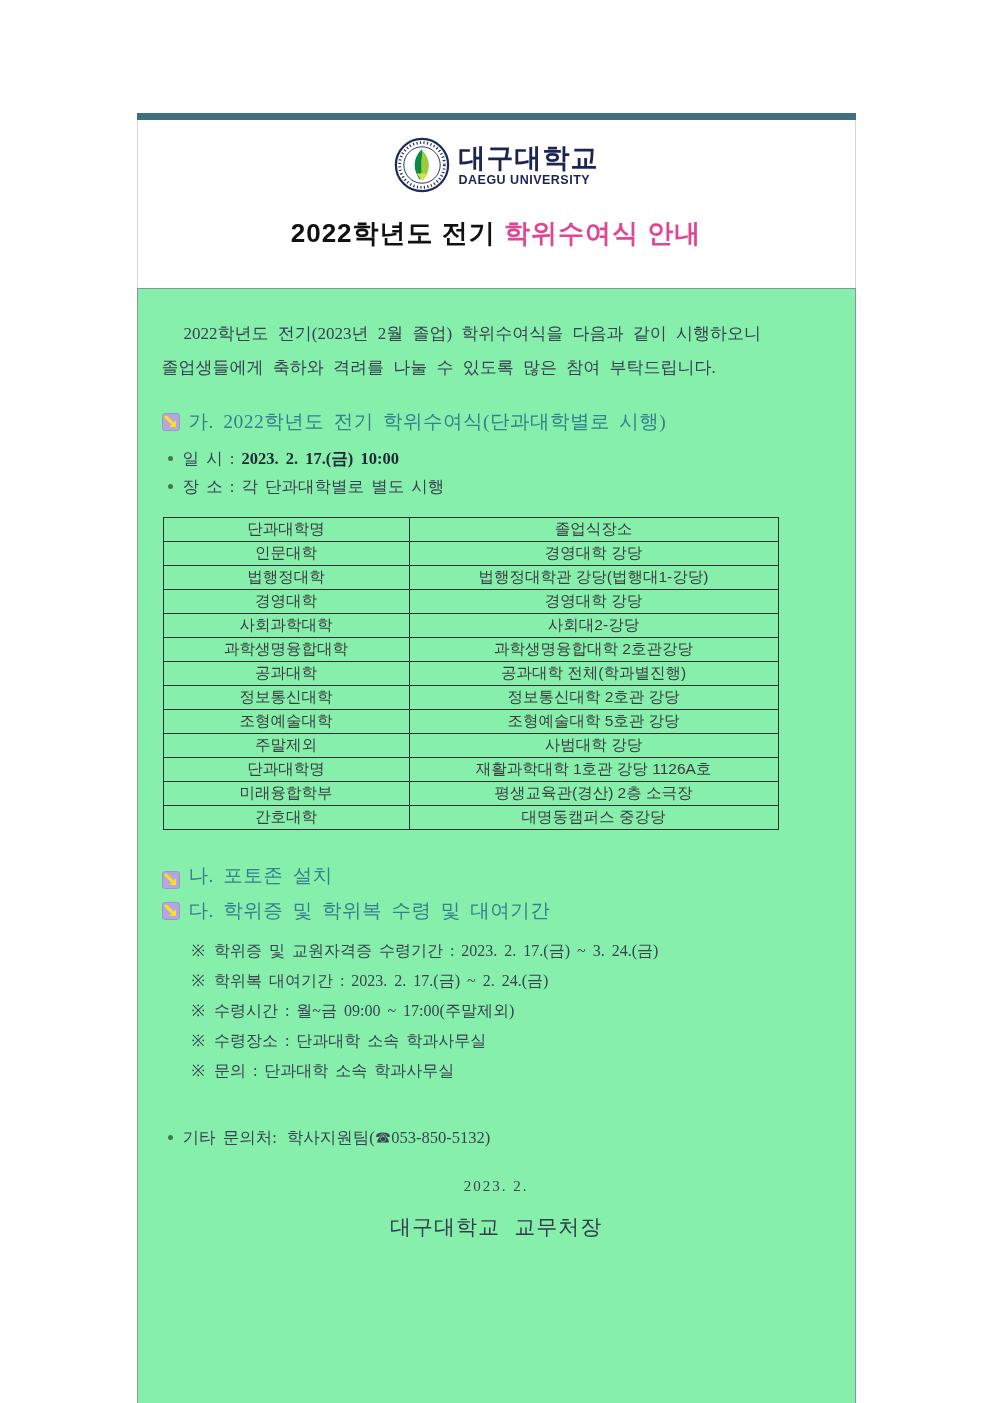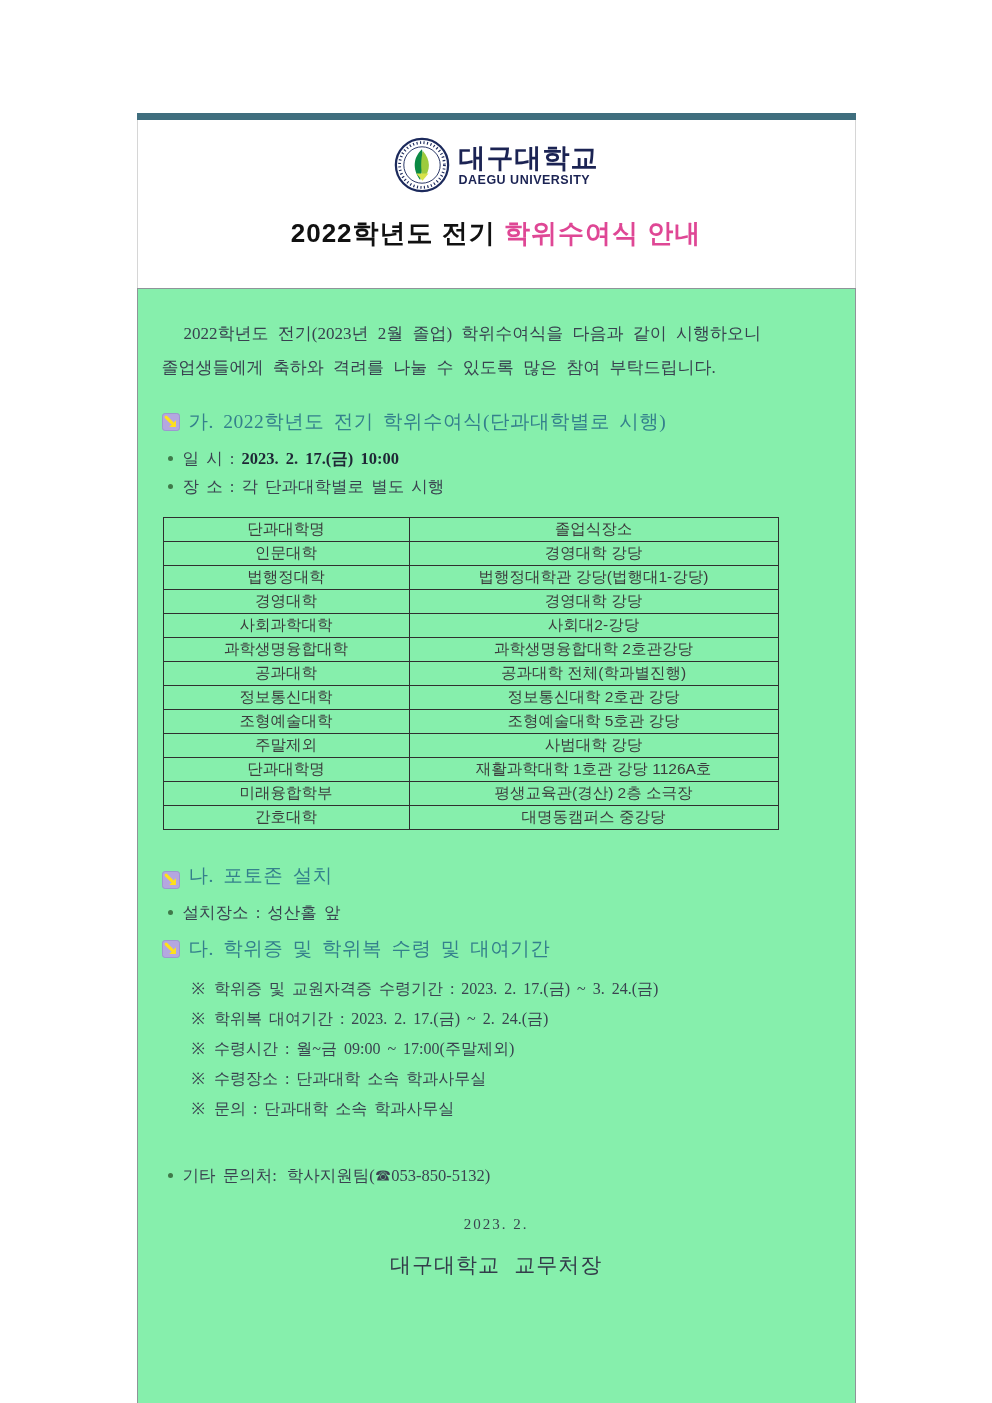--- a/index.html
+++ b/index.html
@@ -182,21 +182,20 @@
 
     <div class="sec-heading h-na">
       <svg class="arrow-ico" width="18" height="18" viewBox="0 0 20 20">
         <rect x="0.5" y="0.5" width="19" height="19" rx="3" fill="#b4a7e0" stroke="#9c8fd0"></rect>
         <path d="M4.5 4.5 L11 11" stroke="#ffe11a" stroke-width="3.4" stroke-linecap="round"></path>
         <path d="M15.5 15.5 L15.5 8 L8 15.5 Z" fill="#ffe11a"></path>
       </svg>
       <span>나. 포토존 설치</span>
     </div>
 
-    <div class="bullet-item bi-1"><span class="dot"></span><span>설치장소 : </span><span class="sp"></span><span>성산홀 앞</span></div>
 
     <div class="sec-heading h-da">
       <svg class="arrow-ico" width="18" height="18" viewBox="0 0 20 20">
         <rect x="0.5" y="0.5" width="19" height="19" rx="3" fill="#b4a7e0" stroke="#9c8fd0"></rect>
         <path d="M4.5 4.5 L11 11" stroke="#ffe11a" stroke-width="3.4" stroke-linecap="round"></path>
         <path d="M15.5 15.5 L15.5 8 L8 15.5 Z" fill="#ffe11a"></path>
       </svg>
       <span>다. 학위증 및 학위복 수령 및 대여기간</span>
     </div>
 

